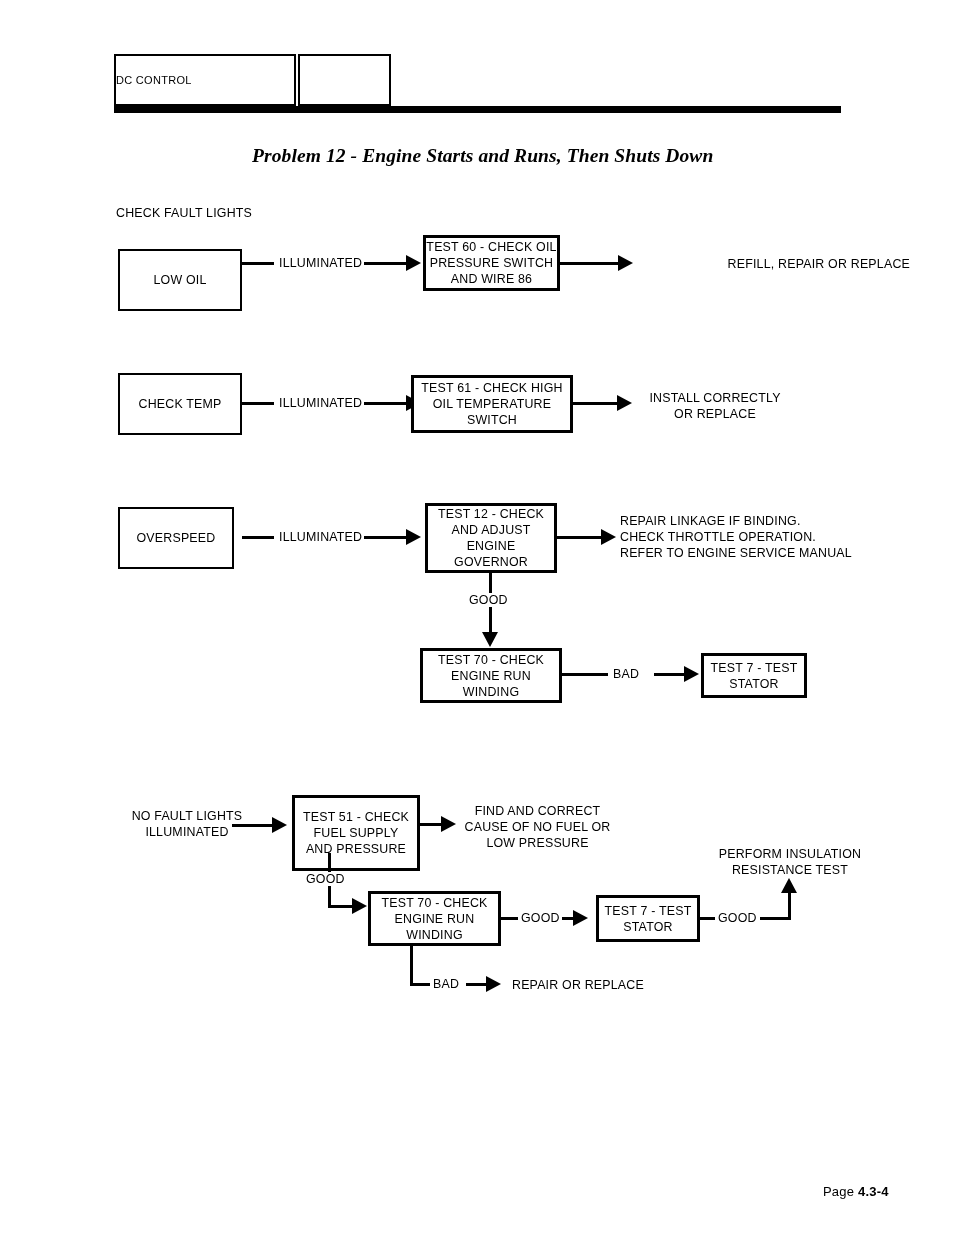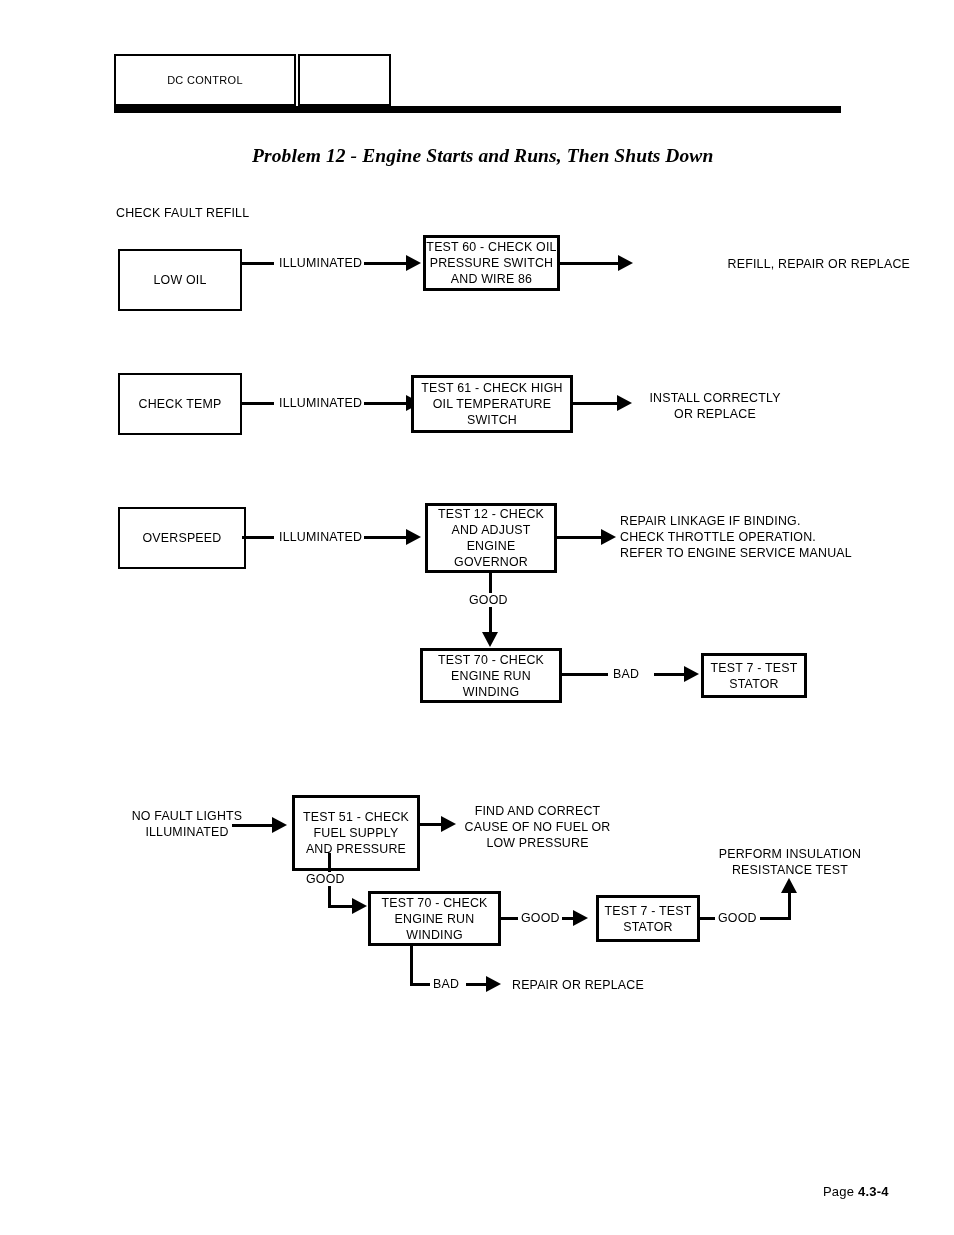--- a/index.html
+++ b/index.html
@@ -21,21 +21,21 @@
   }
 
   
   .hdr-box {
     position: absolute;
     box-sizing: border-box;
     border: 2px solid #000;
     background: #fff;
     display: flex;
     align-items: center;
-    justify-content: center;
+    justify-content: flex-start;
   }
   .hdr-label {
     font-size: 11px;
     letter-spacing: 0.3px;
     white-space: nowrap;
   }
   .hdr-rule {
     position: absolute;
     background: #000;
   }
@@ -137,21 +137,21 @@
   <div class="hdr-box" style="left:114px; top:54px; width:182px; height:52px;">
     <span class="hdr-label">DC CONTROL</span>
   </div>
   <div class="hdr-box" style="left:298px; top:54px; width:93px; height:52px;">
     <span class="hdr-label"></span>
   </div>
   <div class="hdr-rule" style="left:114px; top:106px; width:727px; height:7px;"></div>
 
   <div class="page-title" style="left:252px; top:145px;font-family:Liberation Serif, serif;">Problem 12 - Engine Starts and Runs, Then Shuts Down</div>
 
-  <div class="txt left" style="left:116px; top:205px; width:220px;">CHECK FAULT REFILL</div>
+  <div class="txt left" style="left:116px; top:205px; width:220px;">CHECK FAULT LIGHTS</div>
 
   <div class="box thin" style="left:118px; top:233px; width:124px; height:62px;margin-top:16px;">
     <span class="box-text">LOW OIL</span>
   </div>
 
   <div class="hline" style="left:242px; top:262px; width:32px;"></div>
   <div class="conn-label" style="left:276px; top:256px;">ILLUMINATED</div>
   <div class="hline" style="left:364px; top:262px; width:44px;"></div>
   <div class="arrow-r" style="left:406px; top:255px;"></div>
 
@@ -177,21 +177,21 @@
     <span class="box-text">TEST 61 - CHECK HIGH
 OIL TEMPERATURE
 SWITCH</span>
   </div>
 
   <div class="hline" style="left:573px; top:402px; width:48px;"></div>
   <div class="arrow-r" style="left:617px; top:395px;"></div>
   <div class="txt center" style="left:640px; top:390px; width:150px;">INSTALL CORRECTLY
 OR REPLACE</div>
 
-  <div class="box thin" style="left:118px; top:507px; width:128px; height:62px;">
+  <div class="box thin" style="left:118px; top:507px; width:116px; height:62px;">
     <span class="box-text">OVERSPEED</span>
   </div>
   <div class="hline" style="left:242px; top:536px; width:32px;"></div>
   <div class="conn-label" style="left:276px; top:530px;">ILLUMINATED</div>
   <div class="hline" style="left:364px; top:536px; width:44px;"></div>
   <div class="arrow-r" style="left:406px; top:529px;"></div>
 
   <div class="box thick" style="left:425px; top:503px; width:132px; height:70px;">
     <span class="box-text">TEST 12 - CHECK
 AND ADJUST

